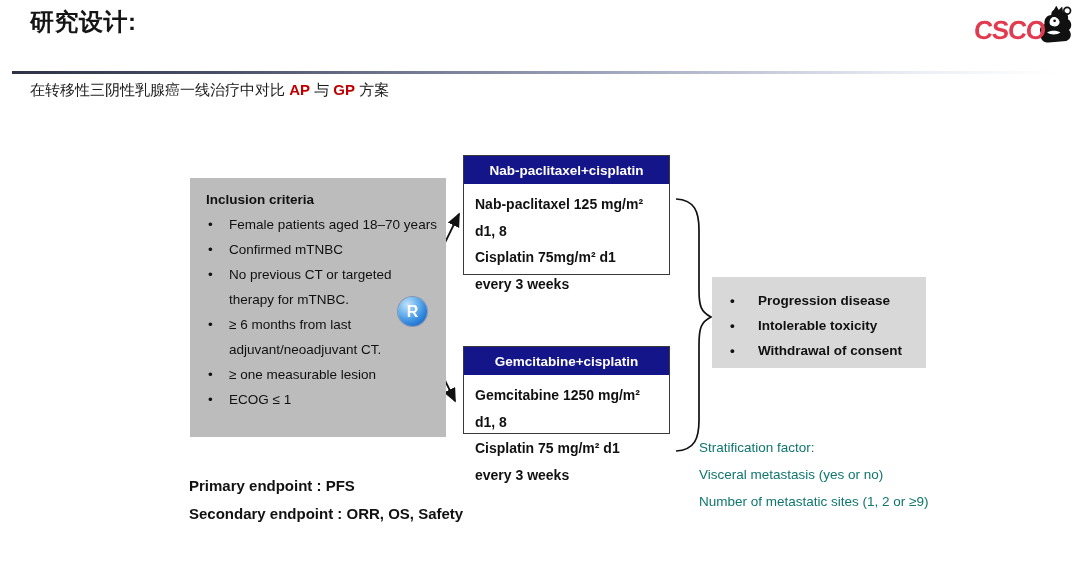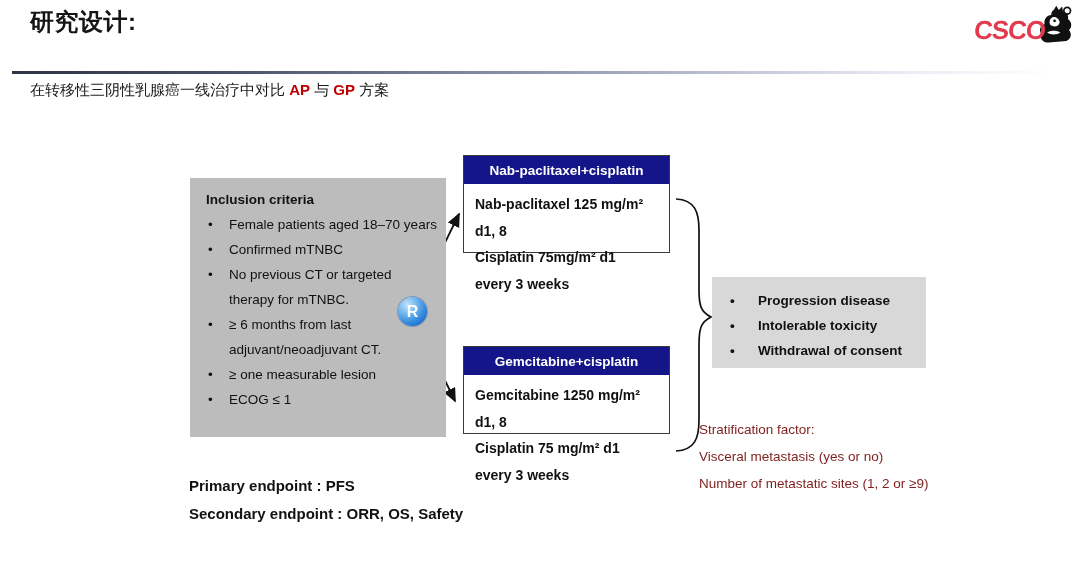--- a/index.html
+++ b/index.html
@@ -43,21 +43,21 @@
     background:var(--outcome-gray,#d8d8d8); box-sizing:border-box;
     padding:11px 6px 0 16px; font-size:13.5px; font-weight:bold; line-height:25px;
   }
   .out-item { position:relative; padding-left:30px; }
   .out-item::before { content:"•"; position:absolute; left:2px; top:0; }
   
   .arm-box {
     position:absolute; width:207px; background:#fff;
     border:1.5px solid #3a3a3a; box-sizing:border-box;
   }
-  .arm-box.top { left:463px; top:155px; height:98px; }
+  .arm-box.top { left:463px; top:155px; height:120px; }
   .arm-box.bottom { left:463px; top:346px; height:88px; }
   .arm-header {
     background:var(--navy-header,#15158a); color:#fff; font-weight:bold;
     font-size:13.5px; text-align:center; padding:7px 0 6px;
     border-bottom:2.5px solid #ffffff;
   }
   .arm-body { padding:5px 10px 0 11px; font-size:14px; font-weight:bold; line-height:26.5px; }
   
   .r-circle {
     position:absolute; left:398px; top:297px; width:29px; height:29px; border-radius:50%;
@@ -67,21 +67,21 @@
     box-shadow:0 0 0 1px rgba(20,80,170,.35);
   }
   
   .connectors { position:absolute; inset:0; z-index:1; pointer-events:none; }
   .box-layer { z-index:2; }
   
   .endpoints {
     position:absolute; left:189px; top:472px; font-size:15px; font-weight:bold; line-height:28px;
   }
   .stratification {
-    position:absolute; left:699px; top:416px; font-size:13.5px; line-height:27px; color:#7f1d1d;
+    position:absolute; left:699px; top:434px; font-size:13.5px; line-height:27px; color:#0f766e;
   }
 </style>
 </head>
 <body>
 
 <div class="slide">
 
   <div class="title">研究设计:</div>
   <div class="subtitle">
     <span>在转移性三阴性乳腺癌一线治疗中对比 </span><span class="red">AP</span><span> 与 </span><span class="red">GP</span><span> 方案</span>

